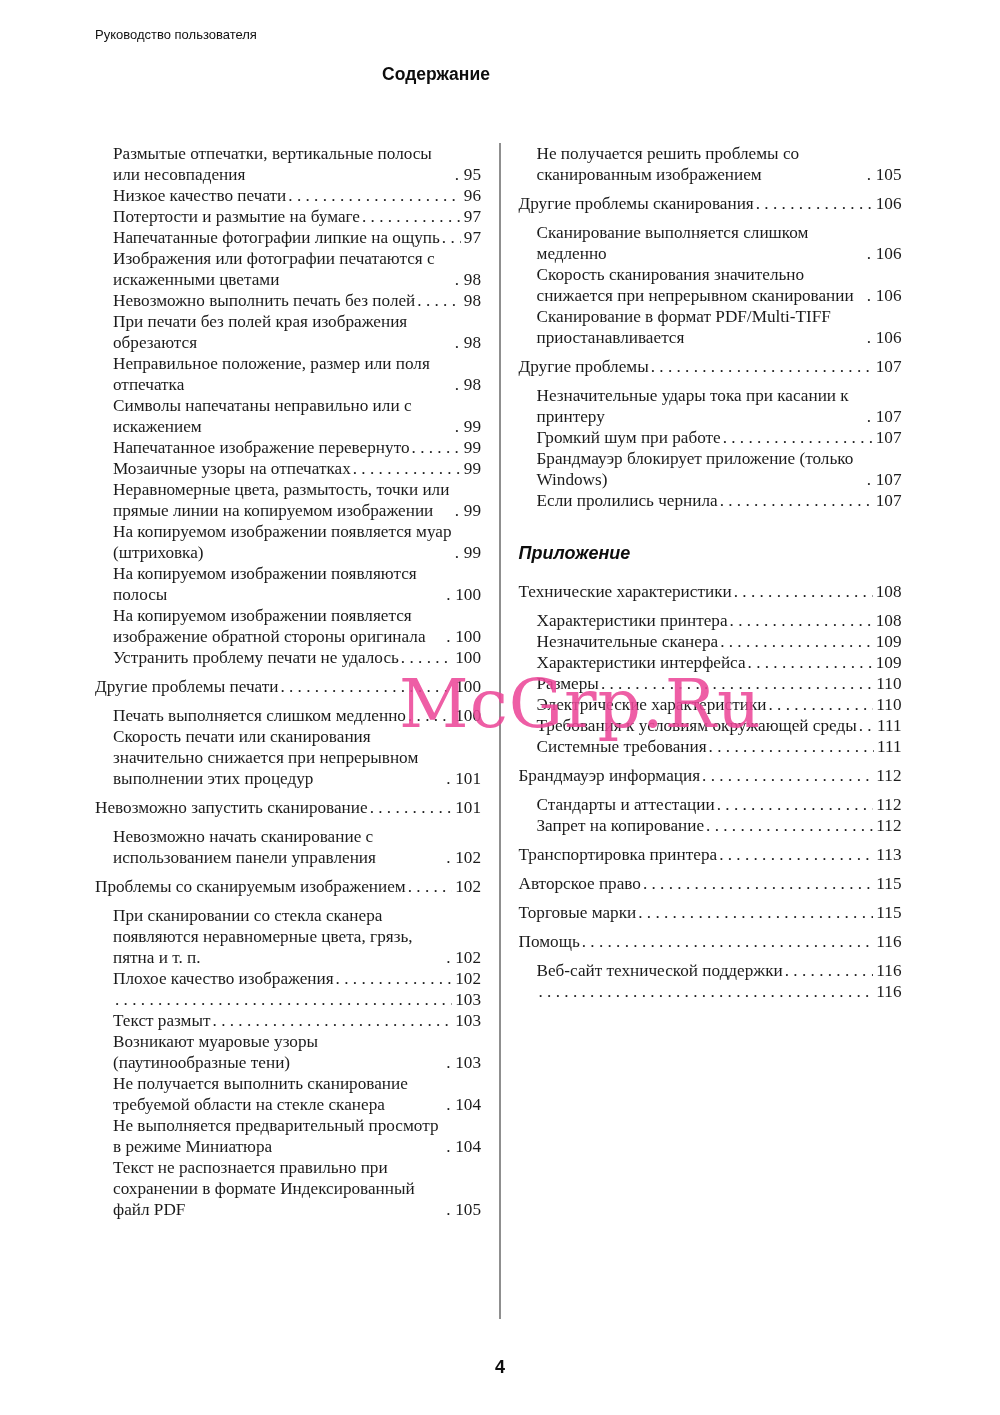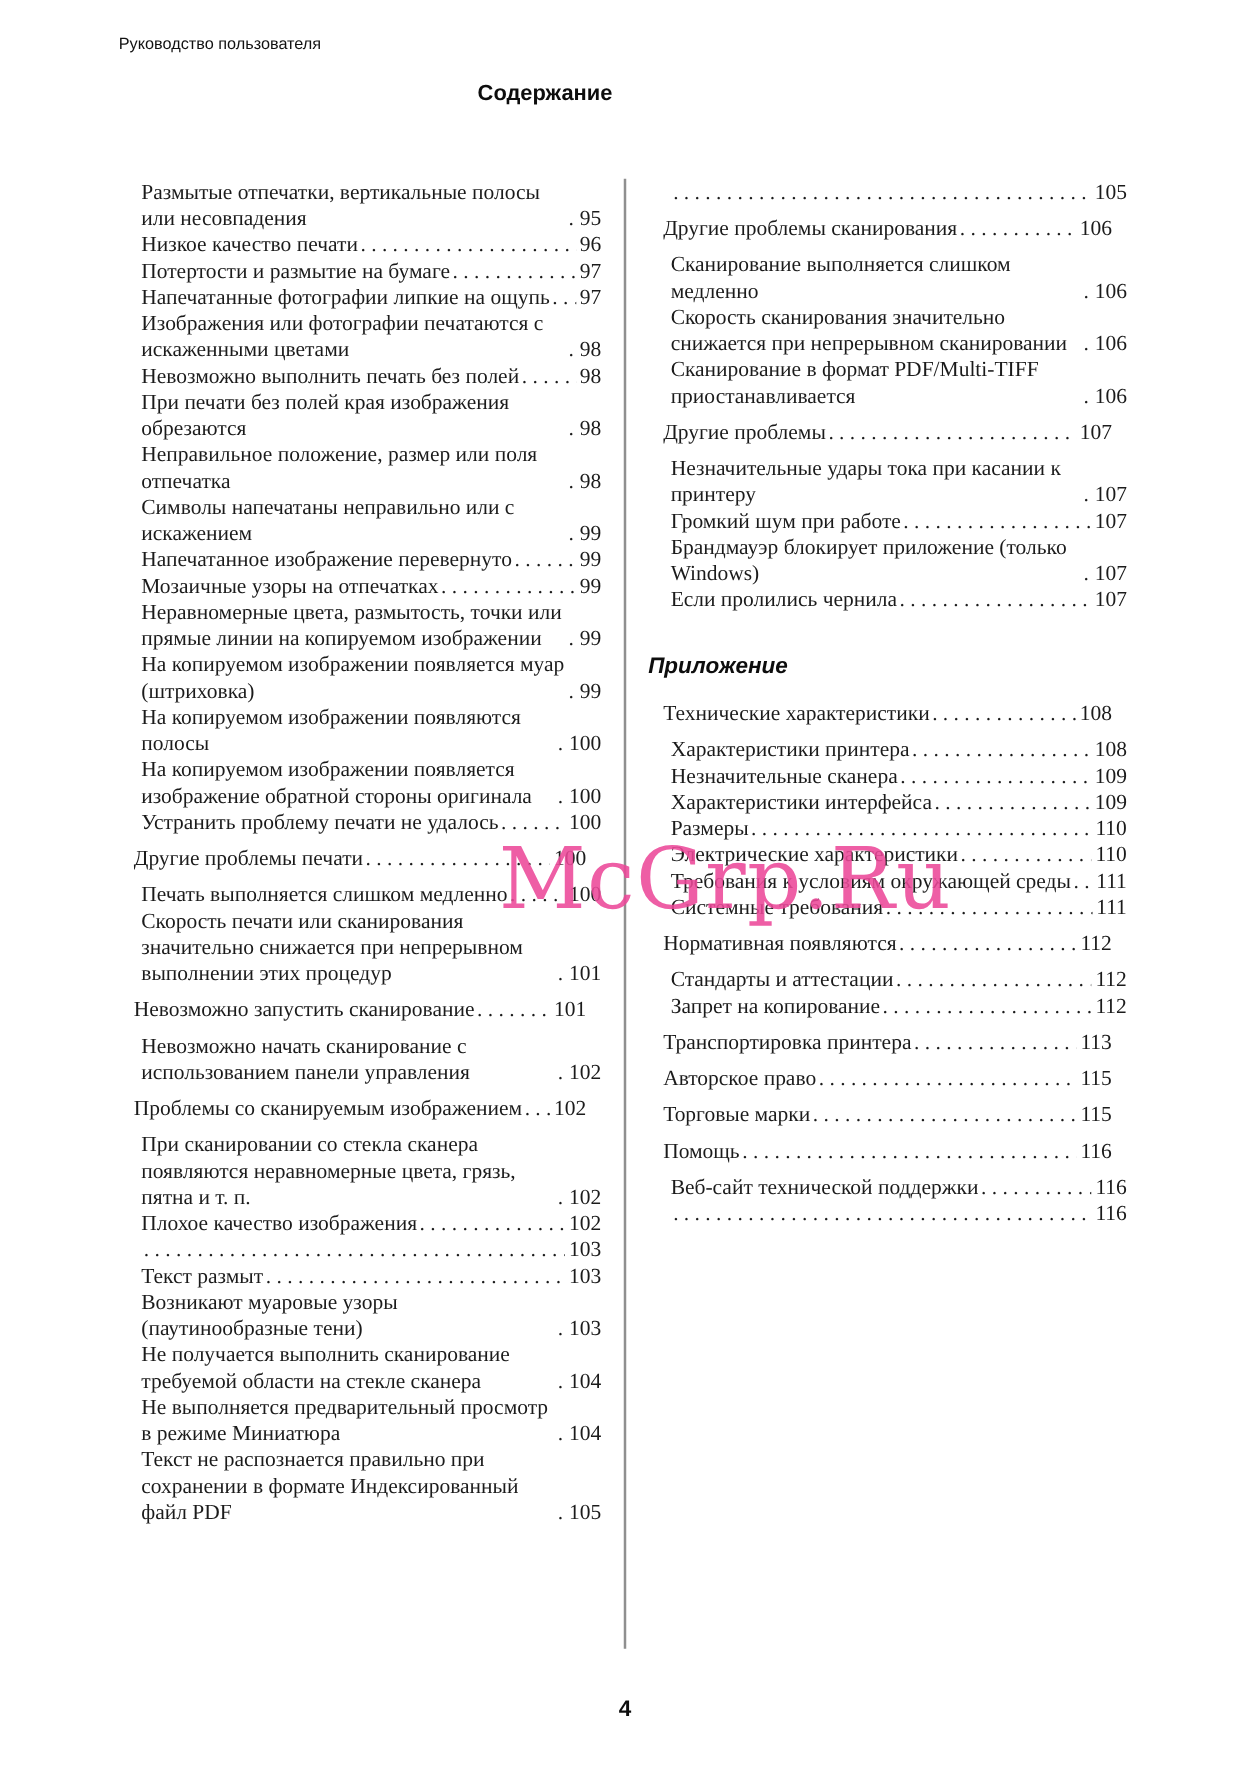--- a/index.html
+++ b/index.html
@@ -36,21 +36,21 @@
   .divider {
     width:1.5px; height:1176px;
     background:#8f8f8f;
     margin-left:18px; margin-right:18px;
     flex-shrink:0;
   }
   .col-right { width:383px; }
   .toc-item { display:flex; }
   .toc-item .t { }
   .toc-item.lvl2 { padding-left:18px; }
-  .toc-item.lvl1 { margin:8px 12px; }
+  .toc-item.lvl1 { margin:8px 0; }
   .leader {
     flex:1 1 6px; min-width:6px;
     overflow:hidden; white-space:nowrap;
     align-self:flex-end;
     padding-left:2px;
   }
   .leader::before {
     content:". . . . . . . . . . . . . . . . . . . . . . . . . . . . . . . . . . . . . . . . . . . . . . . . . . . . . . . . . . . .";
   }
   .pg { align-self:flex-end; padding-left:3px; }
@@ -234,20 +234,21 @@
         </div>
         <div class="toc-item lvl2">
           <span class="t">Текст не распознается правильно при сохранении в формате Индексированный файл PDF</span>
           <span class="leader"></span>
           <span class="pg">105</span>
         </div>
       </div>
     <div class="divider"></div>
     <div class="col col-right">
         <div class="toc-item lvl2">
+          <span class="t">Не получается решить проблемы со сканированным изображением</span>
           <span class="leader"></span>
           <span class="pg">105</span>
         </div>
         <div class="toc-item lvl1">
           <span class="t">Другие проблемы сканирования</span>
           <span class="leader"></span>
           <span class="pg">106</span>
         </div>
         <div class="toc-item lvl2">
           <span class="t">Сканирование выполняется слишком медленно</span>
@@ -324,21 +325,21 @@
           <span class="t">Требования к условиям окружающей среды</span>
           <span class="leader"></span>
           <span class="pg">111</span>
         </div>
         <div class="toc-item lvl2">
           <span class="t">Системные требования</span>
           <span class="leader"></span>
           <span class="pg">111</span>
         </div>
         <div class="toc-item lvl1">
-          <span class="t">Нормативная появляются</span>
+          <span class="t">Брандмауэр информация</span>
           <span class="leader"></span>
           <span class="pg">112</span>
         </div>
         <div class="toc-item lvl2">
           <span class="t">Стандарты и аттестации</span>
           <span class="leader"></span>
           <span class="pg">112</span>
         </div>
         <div class="toc-item lvl2">
           <span class="t">Запрет на копирование</span>

